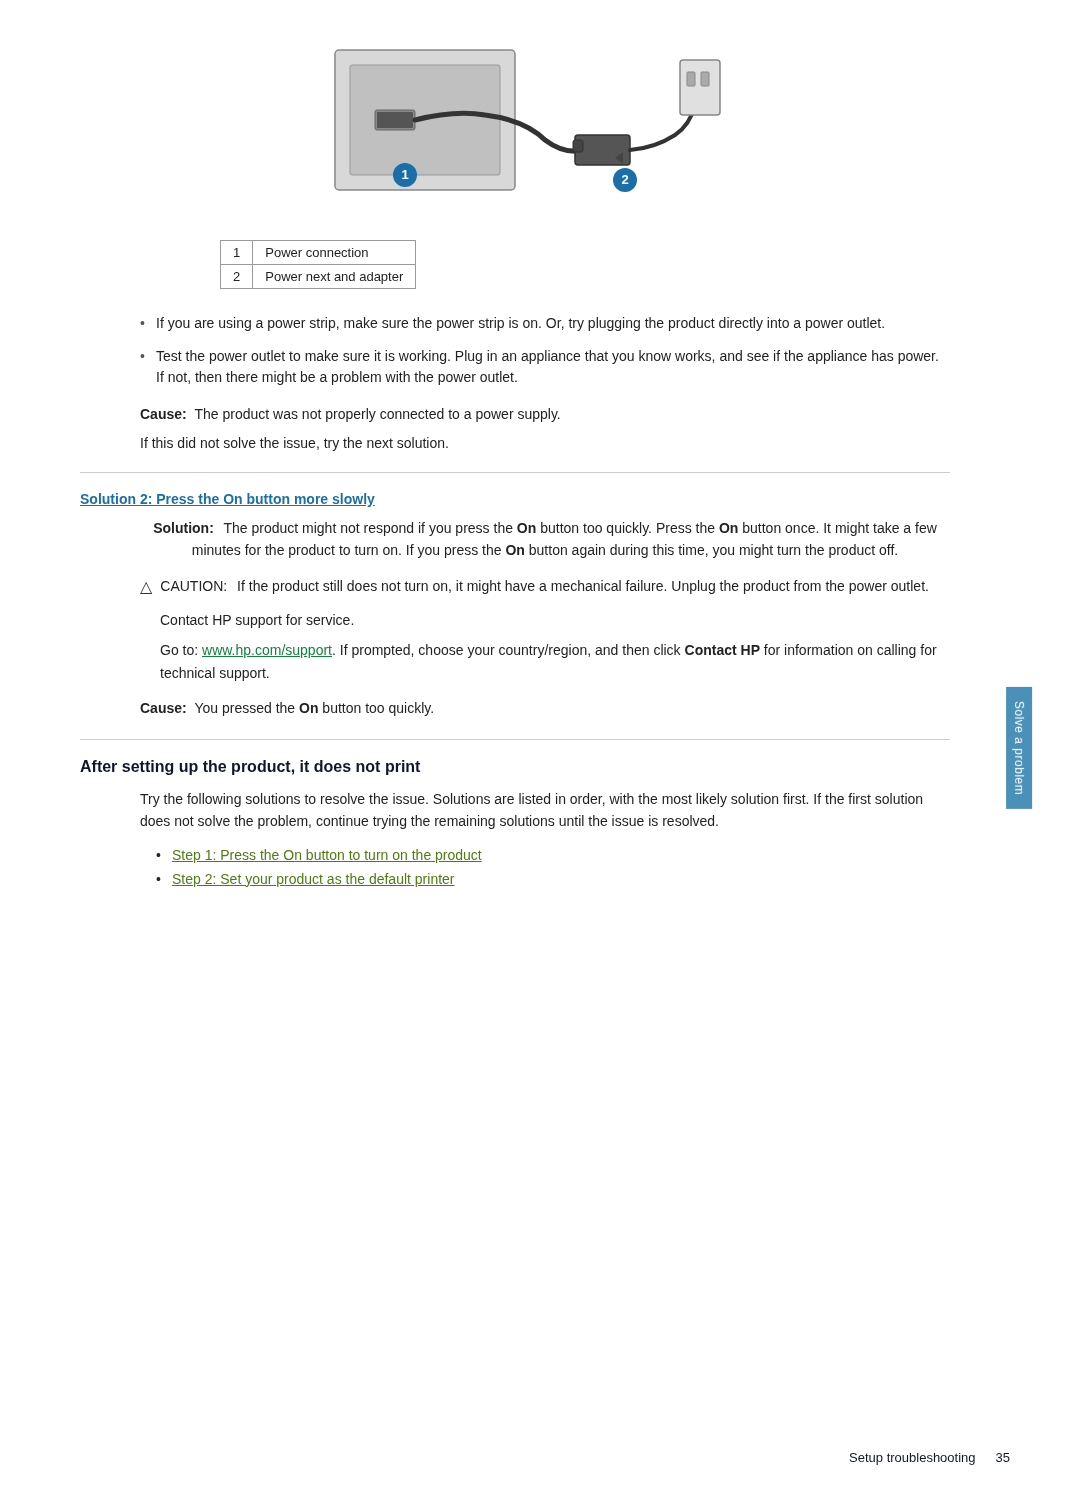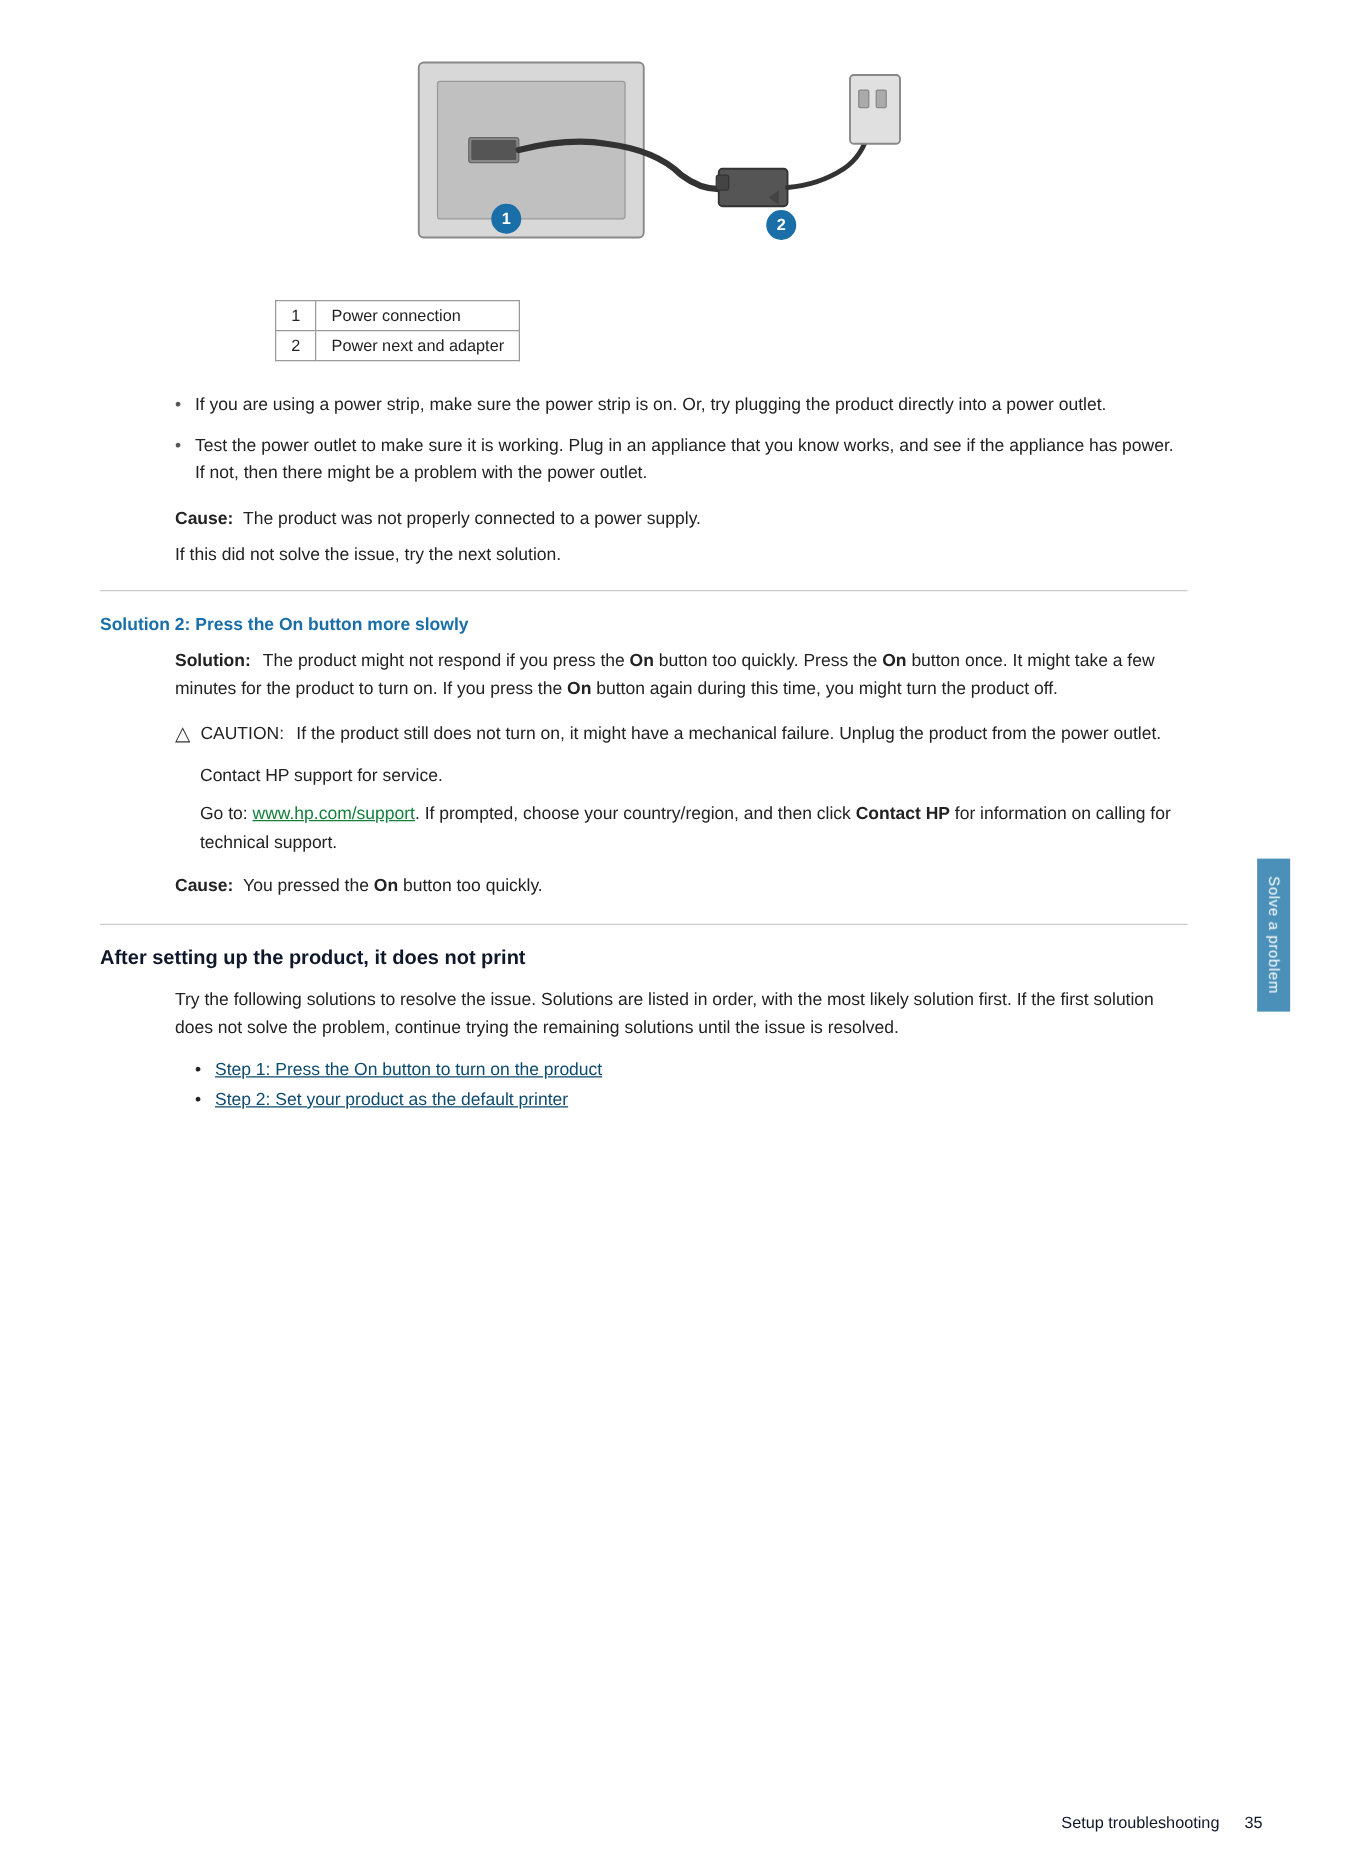--- a/index.html
+++ b/index.html
@@ -106,25 +106,27 @@
       border-top: 1px solid #ccc;
       margin: 18px 0;
     }
 
     
     .solution-heading {
       color: #1a6fa8;
       font-size: 14px;
       font-weight: bold;
       margin-bottom: 10px;
+      text-decoration: underline;
     }
 
     .solution-block {
       margin-left: 60px;
       margin-bottom: 14px;
+      text-align: center;
     }
 
     .solution-text {
       font-size: 14px;
       line-height: 1.6;
       margin-bottom: 12px;
     }
     .solution-text .label {
       font-weight: bold;
       margin-right: 6px;
@@ -189,21 +191,21 @@
       margin-bottom: 8px;
       font-size: 14px;
     }
     .steps-list li::before {
       content: '•';
       position: absolute;
       left: 0;
       top: 0;
     }
     .steps-list li a {
-      color: #0c4a6e;
+      color: #4d7c0f;
       text-decoration: underline;
     }
 
     
     .page-footer {
       position: absolute;
       bottom: 30px;
       right: 70px;
       font-size: 13px;
       color: #0f172a;

